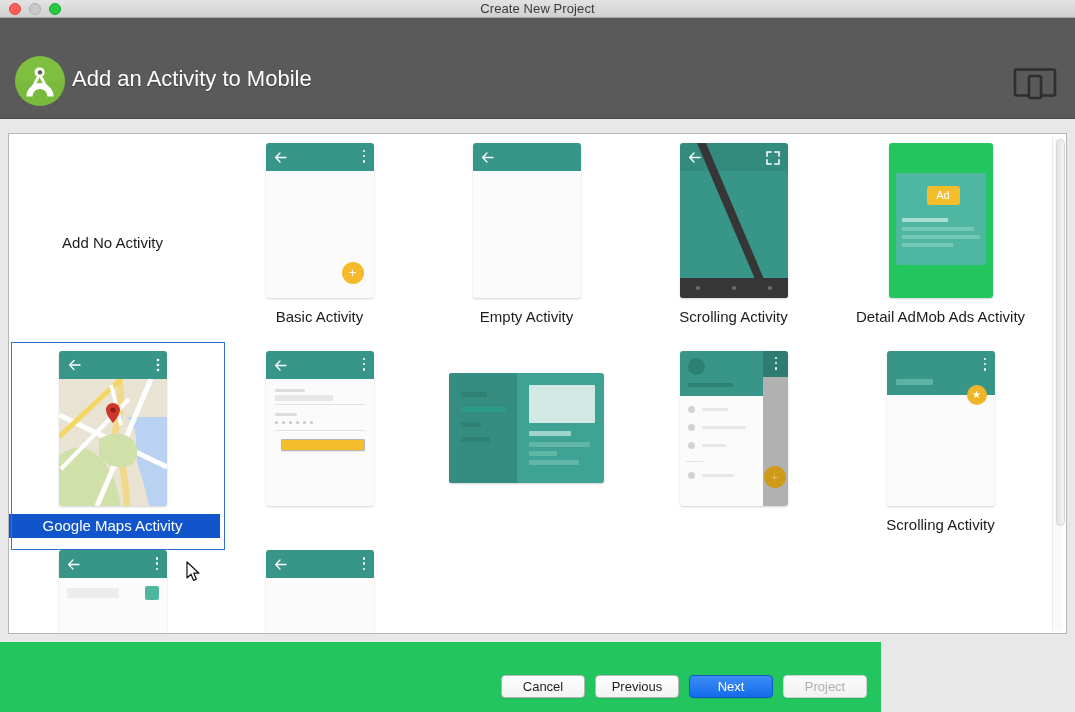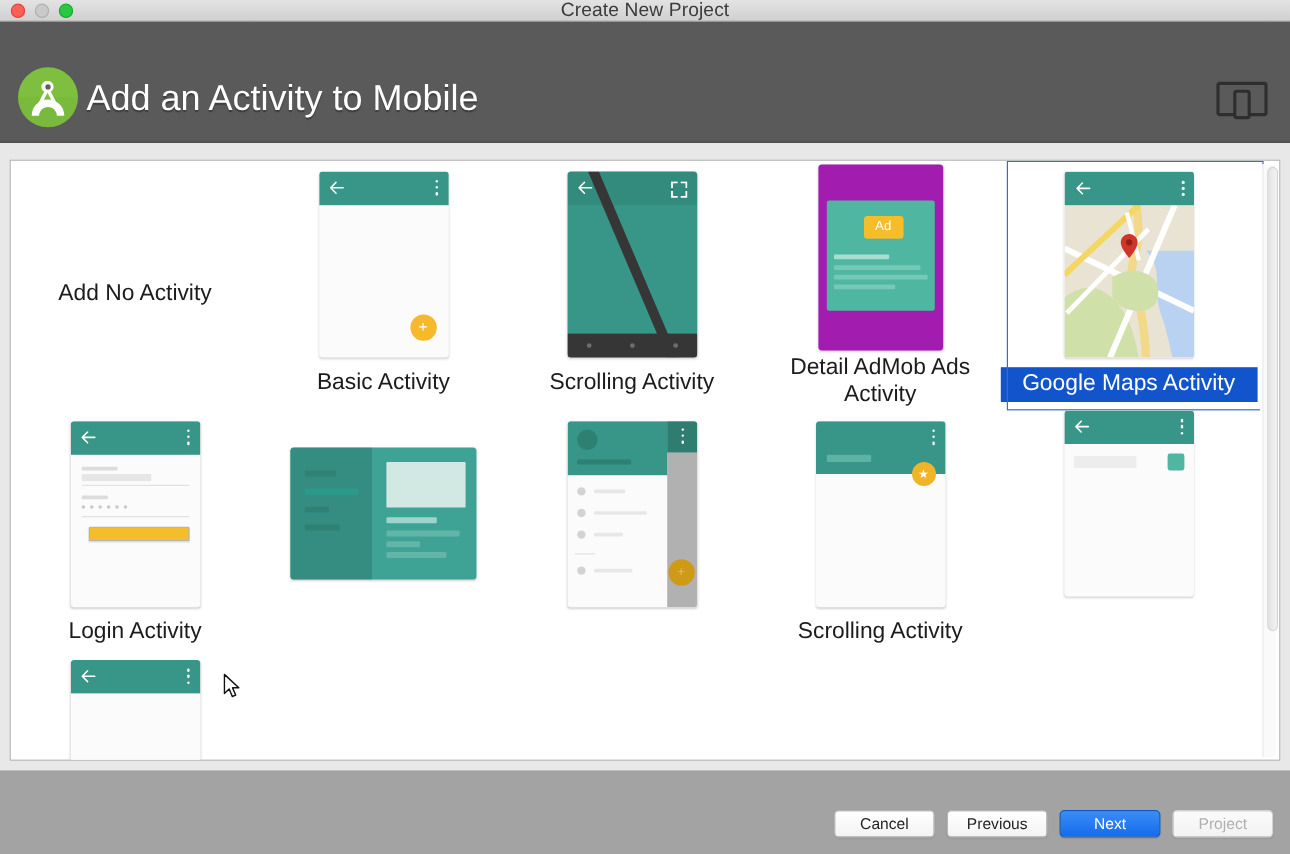--- a/index.html
+++ b/index.html
@@ -17,33 +17,33 @@
     border-bottom: 1px solid #a9a9a9;
     display: flex; align-items: center;
   }
   .traffic { display: flex; gap: 8px; margin-left: 9px; }
   .tl { width: 12px; height: 12px; border-radius: 50%; }
   .tl.red    { background: #ff5f57; border: 1px solid #e0443e; }
   .tl.yellow { background: #c9c9c9; border: 1px solid #b0b0b0; }
   .tl.green  { background: #28c840; border: 1px solid #1aab29; }
   .title-text {
     position: absolute; left: 0; width: 1075px; text-align: center;
-    font-size: 16px; color: #3b3b3b; letter-spacing: .1px;
+    font-size: 13px; color: #3b3b3b; letter-spacing: .1px;
   }
 
   
   .header {
     position: absolute; left: 0; top: 18px; width: 1075px; height: 101px;
     background: #5a5a5a;
     border-bottom: 1px solid #4a4a4a;
   }
   .logo { position: absolute; left: 12px; top: 35px; width: 56px; height: 56px; }
   .header-title {
     position: absolute; left: 72px; top: 48px;
-    font-size: 30px; color: #ffffff; font-weight: normal;
+    font-size: 22px; color: #ffffff; font-weight: normal;
     text-shadow: 0 1px 1px rgba(0,0,0,.35);
   }
   .device-icon { position: absolute; right: 18px; top: 48px; }
 
   
   .panel {
     position: absolute; left: 8px; top: 133px; width: 1059px; height: 501px;
     background: #ffffff;
     border: 1px solid #b6b6b6;
     overflow: hidden;
@@ -56,21 +56,21 @@
     width: 207px; height: 208px;
     display: flex; flex-direction: column; align-items: center;
     justify-content: flex-start;
     position: relative;
   }
   .thumb-box {
     height: 172px; width: 207px;
     display: flex; align-items: center; justify-content: center;
   }
   .cell-label {
-    font-size: 19px; color: #1c1c1c; text-align: center;
+    font-size: 15px; color: #1c1c1c; text-align: center;
     width: 207px; padding: 2px 0;
   }
   .cell.selected { }
   .cell.selected .sel-border {
     position: absolute; left: 2px; top: 0px; width: 214px; height: 208px;
     border: 1px solid #2f6fd0; pointer-events: none;
   }
   .cell.selected .cell-label {
     background: #1254cc; color: #ffffff; width: 214px;
     margin-left: 0px; padding: 3px 0 4px 0;
@@ -118,21 +118,21 @@
     background: #363636;
     display: flex; align-items: center; justify-content: space-around;
   }
   .fullscreen .navbar i {
     width: 4px; height: 4px; border-radius: 50%; background: #6d6d6d; display:block;
   }
   .expand-icon { position: absolute; right: 8px; top: 8px; }
 
   
   .admob {
-    width: 104px; height: 155px; background: #a21caf; border-radius: 3px;
+    width: 104px; height: 155px; background: #22c55e; border-radius: 3px;
     position: relative; box-shadow: 0 1px 2px rgba(0,0,0,.18);
   }
   .admob .inner {
     position: absolute; left: 7px; top: 30px; width: 90px; height: 92px;
     background: #4fb6a2; border-radius: 2px;
   }
   .admob .ad-badge {
     position: absolute; left: 31px; top: 13px; width: 33px; height: 19px;
     background: #f6bd2b; border-radius: 3px; color: #ffffff;
     font-size: 11px; display:flex; align-items:center; justify-content:center;
@@ -222,22 +222,22 @@
     background: #fafafa; border-left: 1px solid #ececec;
   }
   .scroll-thumb {
     position: absolute; left: 3px; top: 2px; width: 9px; height: 387px;
     background: linear-gradient(to right,#e3e3e3,#f3f3f3);
     border: 1px solid #d4d4d4; border-radius: 5px;
   }
 
   
   .footer {
-    position: absolute; left: 0; bottom: 0; width: 1075px; height: 70px;
-    background: #a3a3a3;
+    position: absolute; left: 0; bottom: 0; width: 881px; height: 70px;
+    background: #22c55e;
   }
   .btnrow {
     position: absolute; right: 14px; bottom: 14px;
     display: flex; gap: 10px; align-items: center;
   }
   .btn {
     height: 23px; min-width: 84px; padding: 0 12px;
     border-radius: 4px; border: 1px solid #b5b5b5;
     background: linear-gradient(to bottom,#ffffff 0%,#f3f3f3 100%);
     font-size: 13px; color: #1f1f1f;
@@ -310,20 +310,34 @@
                 <i></i>
                 <i></i>
               </span>
           </div>
           <div class="fab">+</div>
         </div>
       </div>
       <div class="cell-label">Basic Activity</div>
     </div>
 
+    <div class="cell">
+      <div class="thumb-box">
+        <div class="phone">
+          <div class="appbar">
+            <span class="back-arrow">
+              <svg width="13" height="13" viewBox="0 0 13 13">
+                  <path d="M12 6.5H2M6 2L1.6 6.5 6 11" stroke="#fff" stroke-width="1.3" fill="none" stroke-linecap="round" stroke-linejoin="round"></path>
+                </svg>
+            </span>
+          </div>
+        </div>
+      </div>
+      <div class="cell-label">Empty Activity</div>
+    </div>
 
     <div class="cell">
       <div class="thumb-box">
         <div class="phone fullscreen">
           <div class="fs-bar"></div>
           <svg class="diag" viewBox="0 0 108 155">
             <path d="M26 0 L92 155 L83 155 L17 0 Z" fill="#363636"></path>
           </svg>
           <span class="back-arrow">
             <svg width="13" height="13" viewBox="0 0 13 13">
@@ -415,21 +429,20 @@
               <i></i>
               <i></i>
               <i></i>
               <i></i>
               <i></i>
             </div>
           <div class="ln rule" style="position:absolute;left:9px;top:79px;width:90px;"></div>
           <div class="btn"></div>
         </div>
       </div>
-      <div class="cell-label">Login Activity</div>
     </div>
 
     <div class="cell">
       <div class="thumb-box">
         <div class="masterdetail">
           <div class="left"></div>
           <div class="li" style="left:12px; top:19px;  width:26px;"></div>
           <div class="li sel" style="left:12px; top:34px;  width:45px;"></div>
           <div class="li" style="left:12px; top:49px;  width:20px;"></div>
           <div class="li" style="left:12px; top:64px;  width:29px;"></div>

